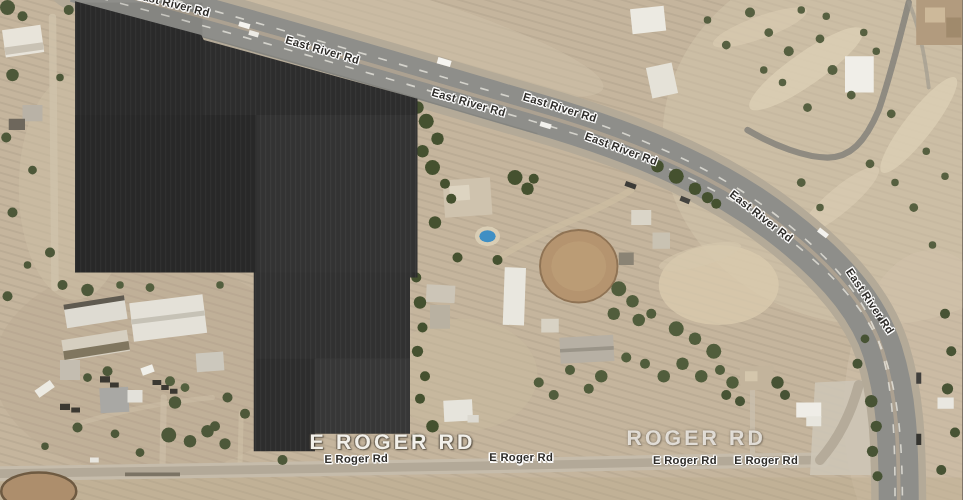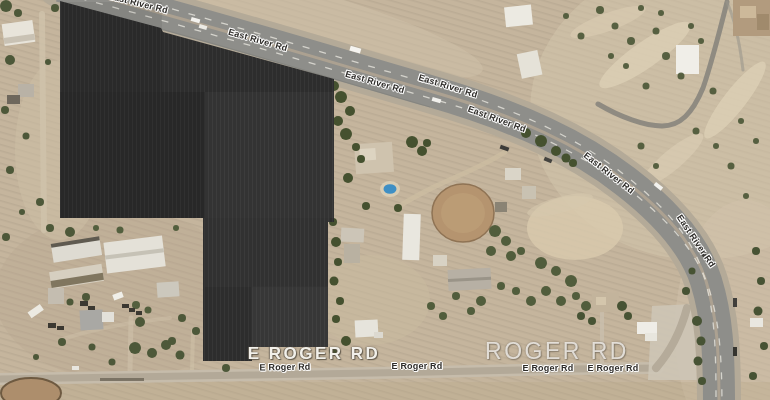--- a/index.html
+++ b/index.html
@@ -15,21 +15,21 @@
     font-size:9px;font-weight:bold;color:#2e2c29;letter-spacing:.2px;
     text-shadow:-1px 0 rgba(255,255,255,.95),1px 0 rgba(255,255,255,.95),
                 0 -1px rgba(255,255,255,.95),0 1px rgba(255,255,255,.95),
                 1px 1px rgba(255,255,255,.85),-1px -1px rgba(255,255,255,.85);
   }
   .road-label.major{
     font-size:17px;font-weight:bold;color:#f2f0ea;letter-spacing:2.5px;
     text-shadow:0 0 2px rgba(84,76,64,.95),1px 1px 1px rgba(84,76,64,.8),-1px 0 rgba(84,76,64,.5);
   }
   .road-label.major-dim{
-    font-size:23px;font-weight:normal;color:rgba(246,244,240,.8);letter-spacing:2.5px;
+    font-size:17px;font-weight:bold;color:rgba(246,244,240,.8);letter-spacing:2.5px;
     text-shadow:0 0 2px rgba(110,100,86,.7),1px 1px 1px rgba(110,100,86,.55);
   }
 </style>
 </head>
 <body>
 
 <div class="stage">
   <svg width="770" height="400" viewBox="0 0 770 400">
     <defs>
       <pattern id="pinstripe" width="4" height="4" patternUnits="userSpaceOnUse">

